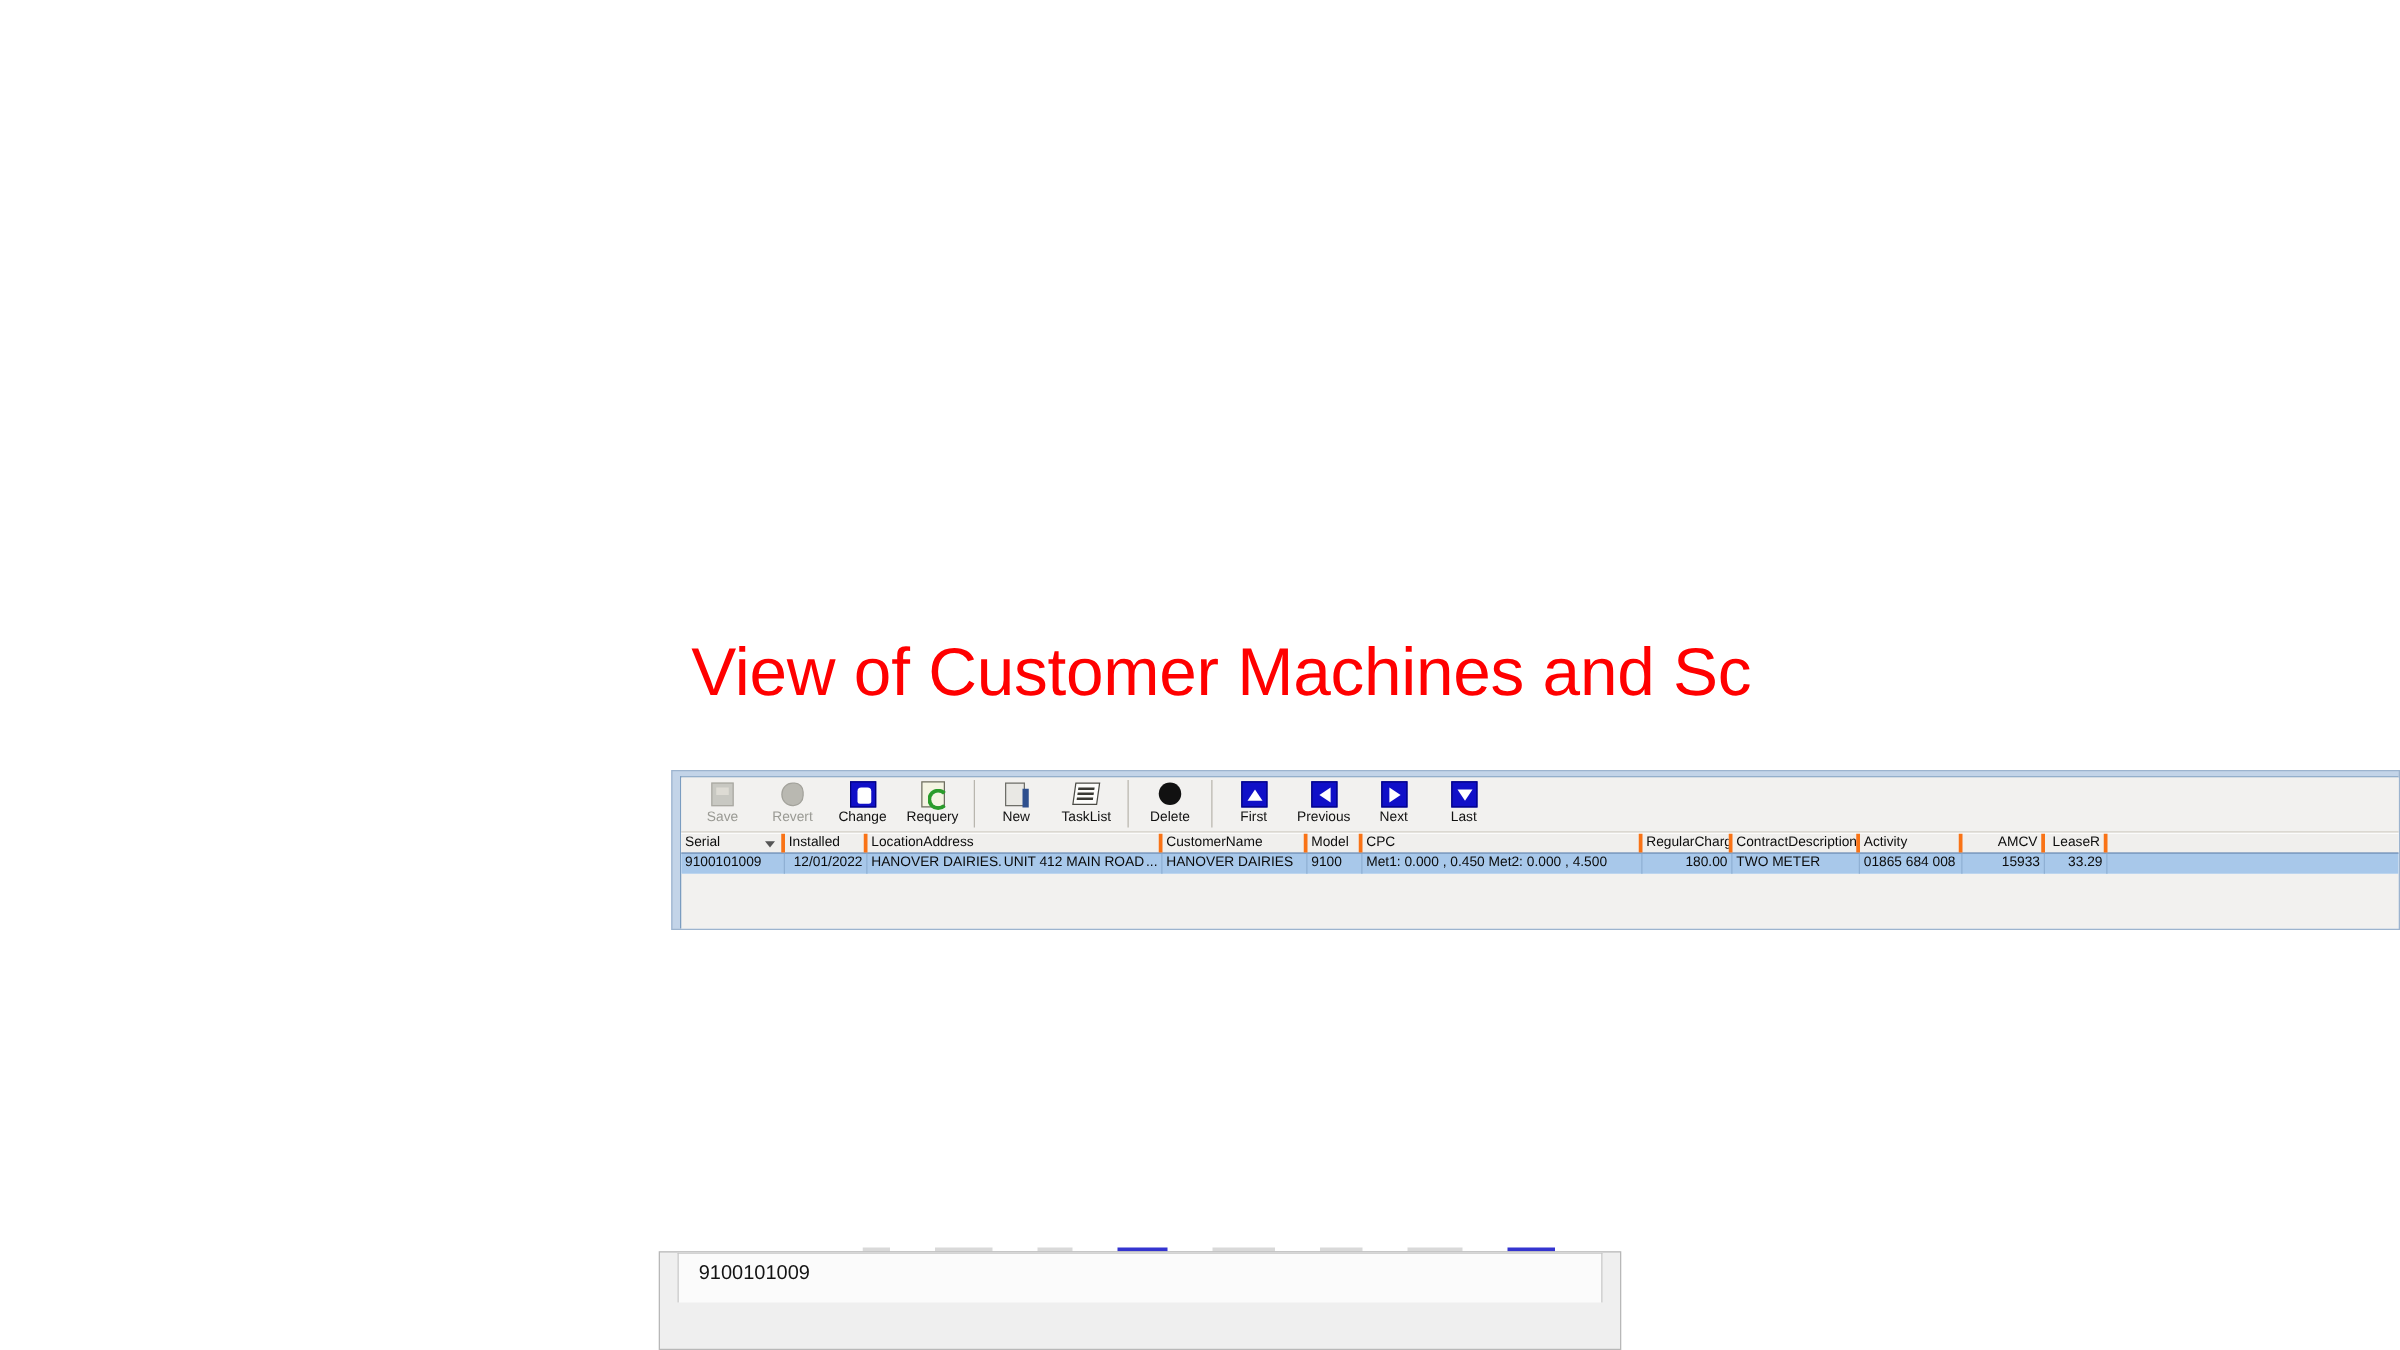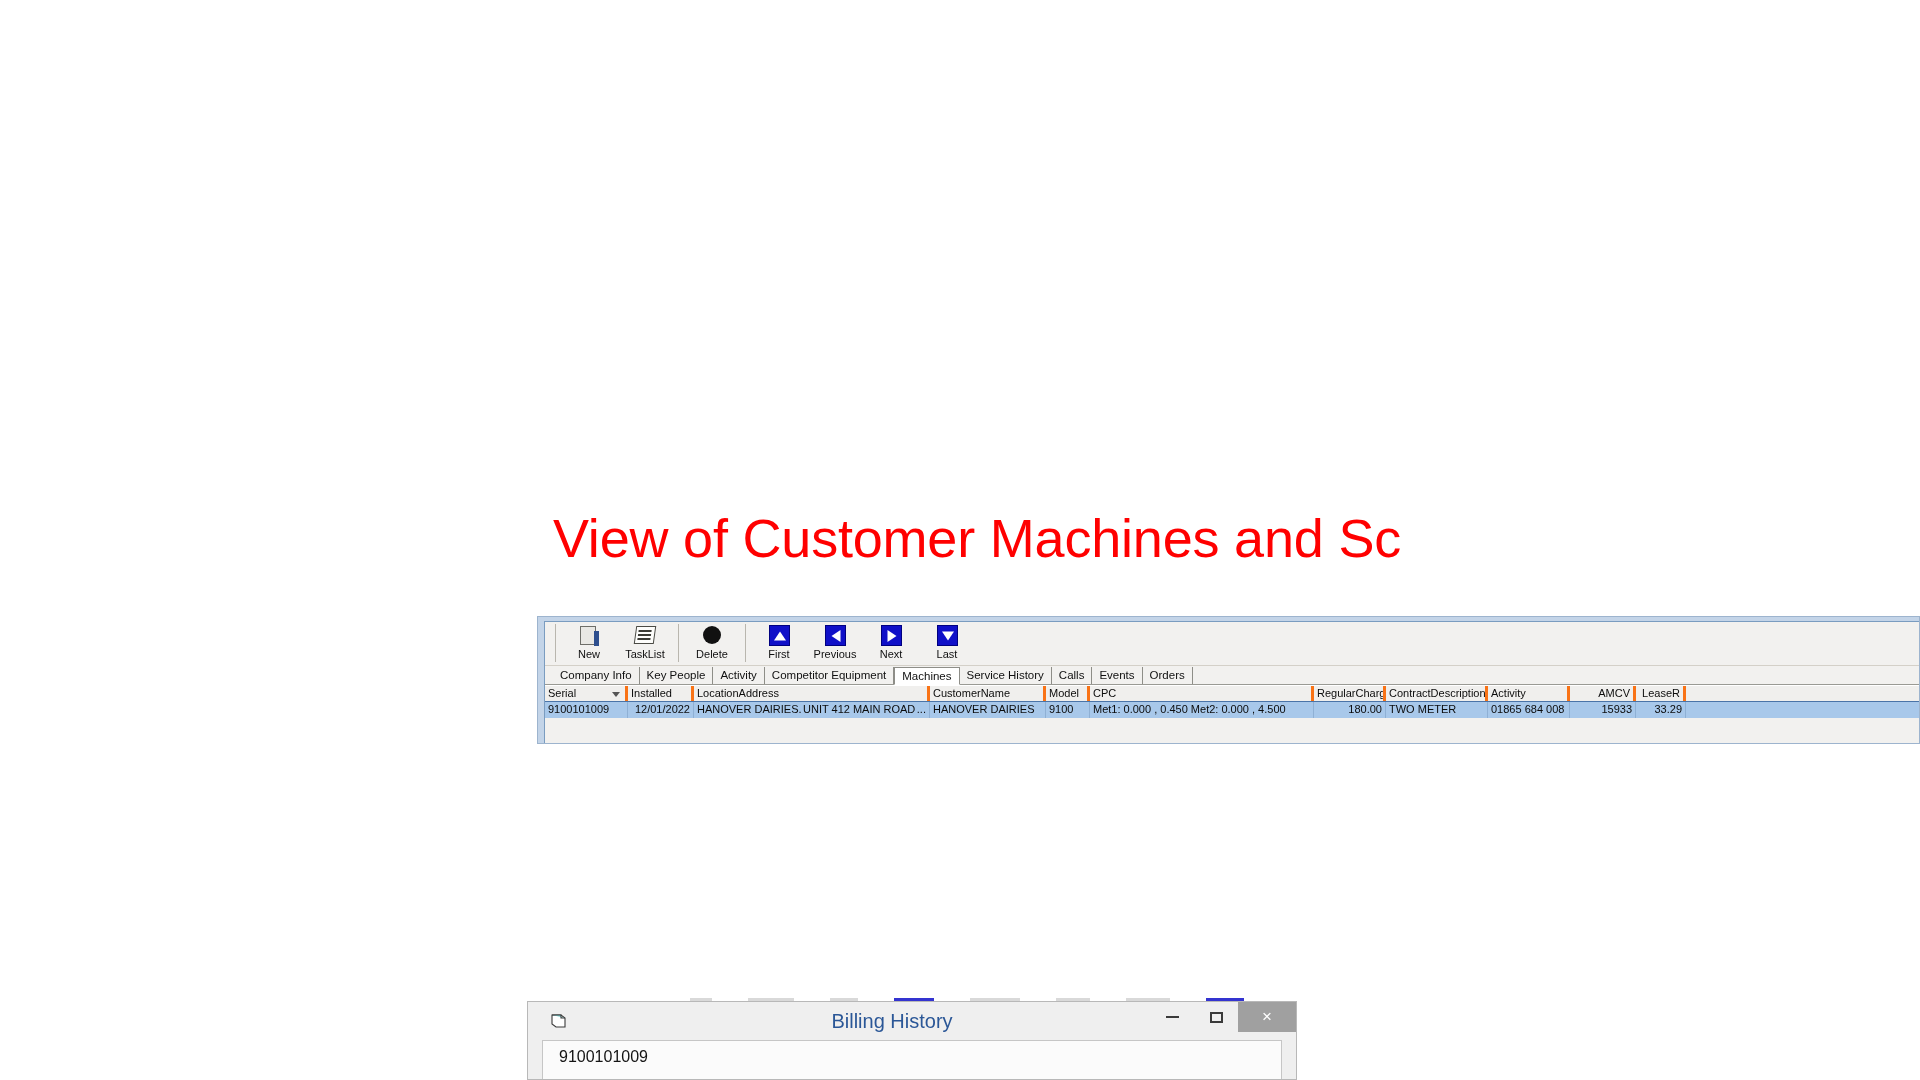--- a/index.html
+++ b/index.html
@@ -399,20 +399,46 @@
 
 <div id="stage">
 
   <div class="slide-title">View of Customer Machines and Sc</div>
 
   <div class="app-shot">
     <div class="app-inner">
 
       <div class="toolbar">
 
+        <div class="tb-group">
+          <div class="tb-btn disabled">
+            <div class="tb-ico">
+                <span class="ic-save"></span>
+              </div>
+            <div class="tb-lab">Save</div>
+          </div>
+          <div class="tb-btn disabled">
+            <div class="tb-ico">
+                <span class="ic-revert"></span>
+              </div>
+            <div class="tb-lab">Revert</div>
+          </div>
+          <div class="tb-btn">
+            <div class="tb-ico">
+                <span class="ic-change"></span>
+              </div>
+            <div class="tb-lab">Change</div>
+          </div>
+          <div class="tb-btn">
+            <div class="tb-ico">
+                <span class="ic-requery"></span>
+              </div>
+            <div class="tb-lab">Requery</div>
+          </div>
+        </div>
 
         <div class="tb-sep"></div>
 
         <div class="tb-group">
           <div class="tb-btn">
             <div class="tb-ico">
                 <span class="ic-new"></span>
               </div>
             <div class="tb-lab">New</div>
           </div>
@@ -466,31 +492,20 @@
             <div class="tb-ico">
                 <span class="ic-nav">
                   <i class="arrow down"></i>
                 </span>
               </div>
             <div class="tb-lab">Last</div>
           </div>
         </div>
       </div>
 
-      <div class="tabstrip">
-        <div class="tab">Company Info</div>
-        <div class="tab">Key People</div>
-        <div class="tab">Activity</div>
-        <div class="tab">Competitor Equipment</div>
-        <div class="tab active">Machines</div>
-        <div class="tab">Service History</div>
-        <div class="tab">Calls</div>
-        <div class="tab">Events</div>
-        <div class="tab">Orders</div>
-      </div>
 
       <div class="grid-wrap">
 
         <div class="grid-head">
           <div class="gh" style="width:83px">
             <span>Serial</span>
             <i class="sortmark"></i>
           </div>
           <div class="gh" style="width:66px">Installed</div>
           <div class="gh" style="width:236px">LocationAddress</div>
@@ -537,36 +552,18 @@
     <div class="frag" style="width:44px"></div>
     <div class="frag blue" style="width:38px"></div>
   </div>
 
   <div class="bh-behind">
     <span>}</span>
     <span>W</span>
   </div>
 
   <div class="billing-win">
-    <div class="bh-titlebar">
-      <div class="bh-appicon">
-        <svg width="18" height="17" viewBox="0 0 18 17" xmlns="http://www.w3.org/2000/svg">
-          <path d="M2 3 L11 3 L15 6 L15 15 L6 15 L2 12 Z" fill="#ffffff" stroke="#3a3a3a" stroke-width="1.1"></path>
-          <path d="M2 3 L11 3 L11 6 L15 6" fill="#7fd4d4" stroke="#3a3a3a" stroke-width="1.1"></path>
-        </svg>
-      </div>
-      <div class="bh-title">Billing History</div>
-      <div class="bh-ctrls">
-        <div class="bh-btn">
-          <span class="bh-min-glyph"></span>
-        </div>
-        <div class="bh-btn">
-          <span class="bh-max-glyph"></span>
-        </div>
-        <div class="bh-btn close">×</div>
-      </div>
-    </div>
     <div class="bh-body">
       <div class="bh-serial">9100101009</div>
     </div>
   </div>
 
 </div>
 
 </body></html>

